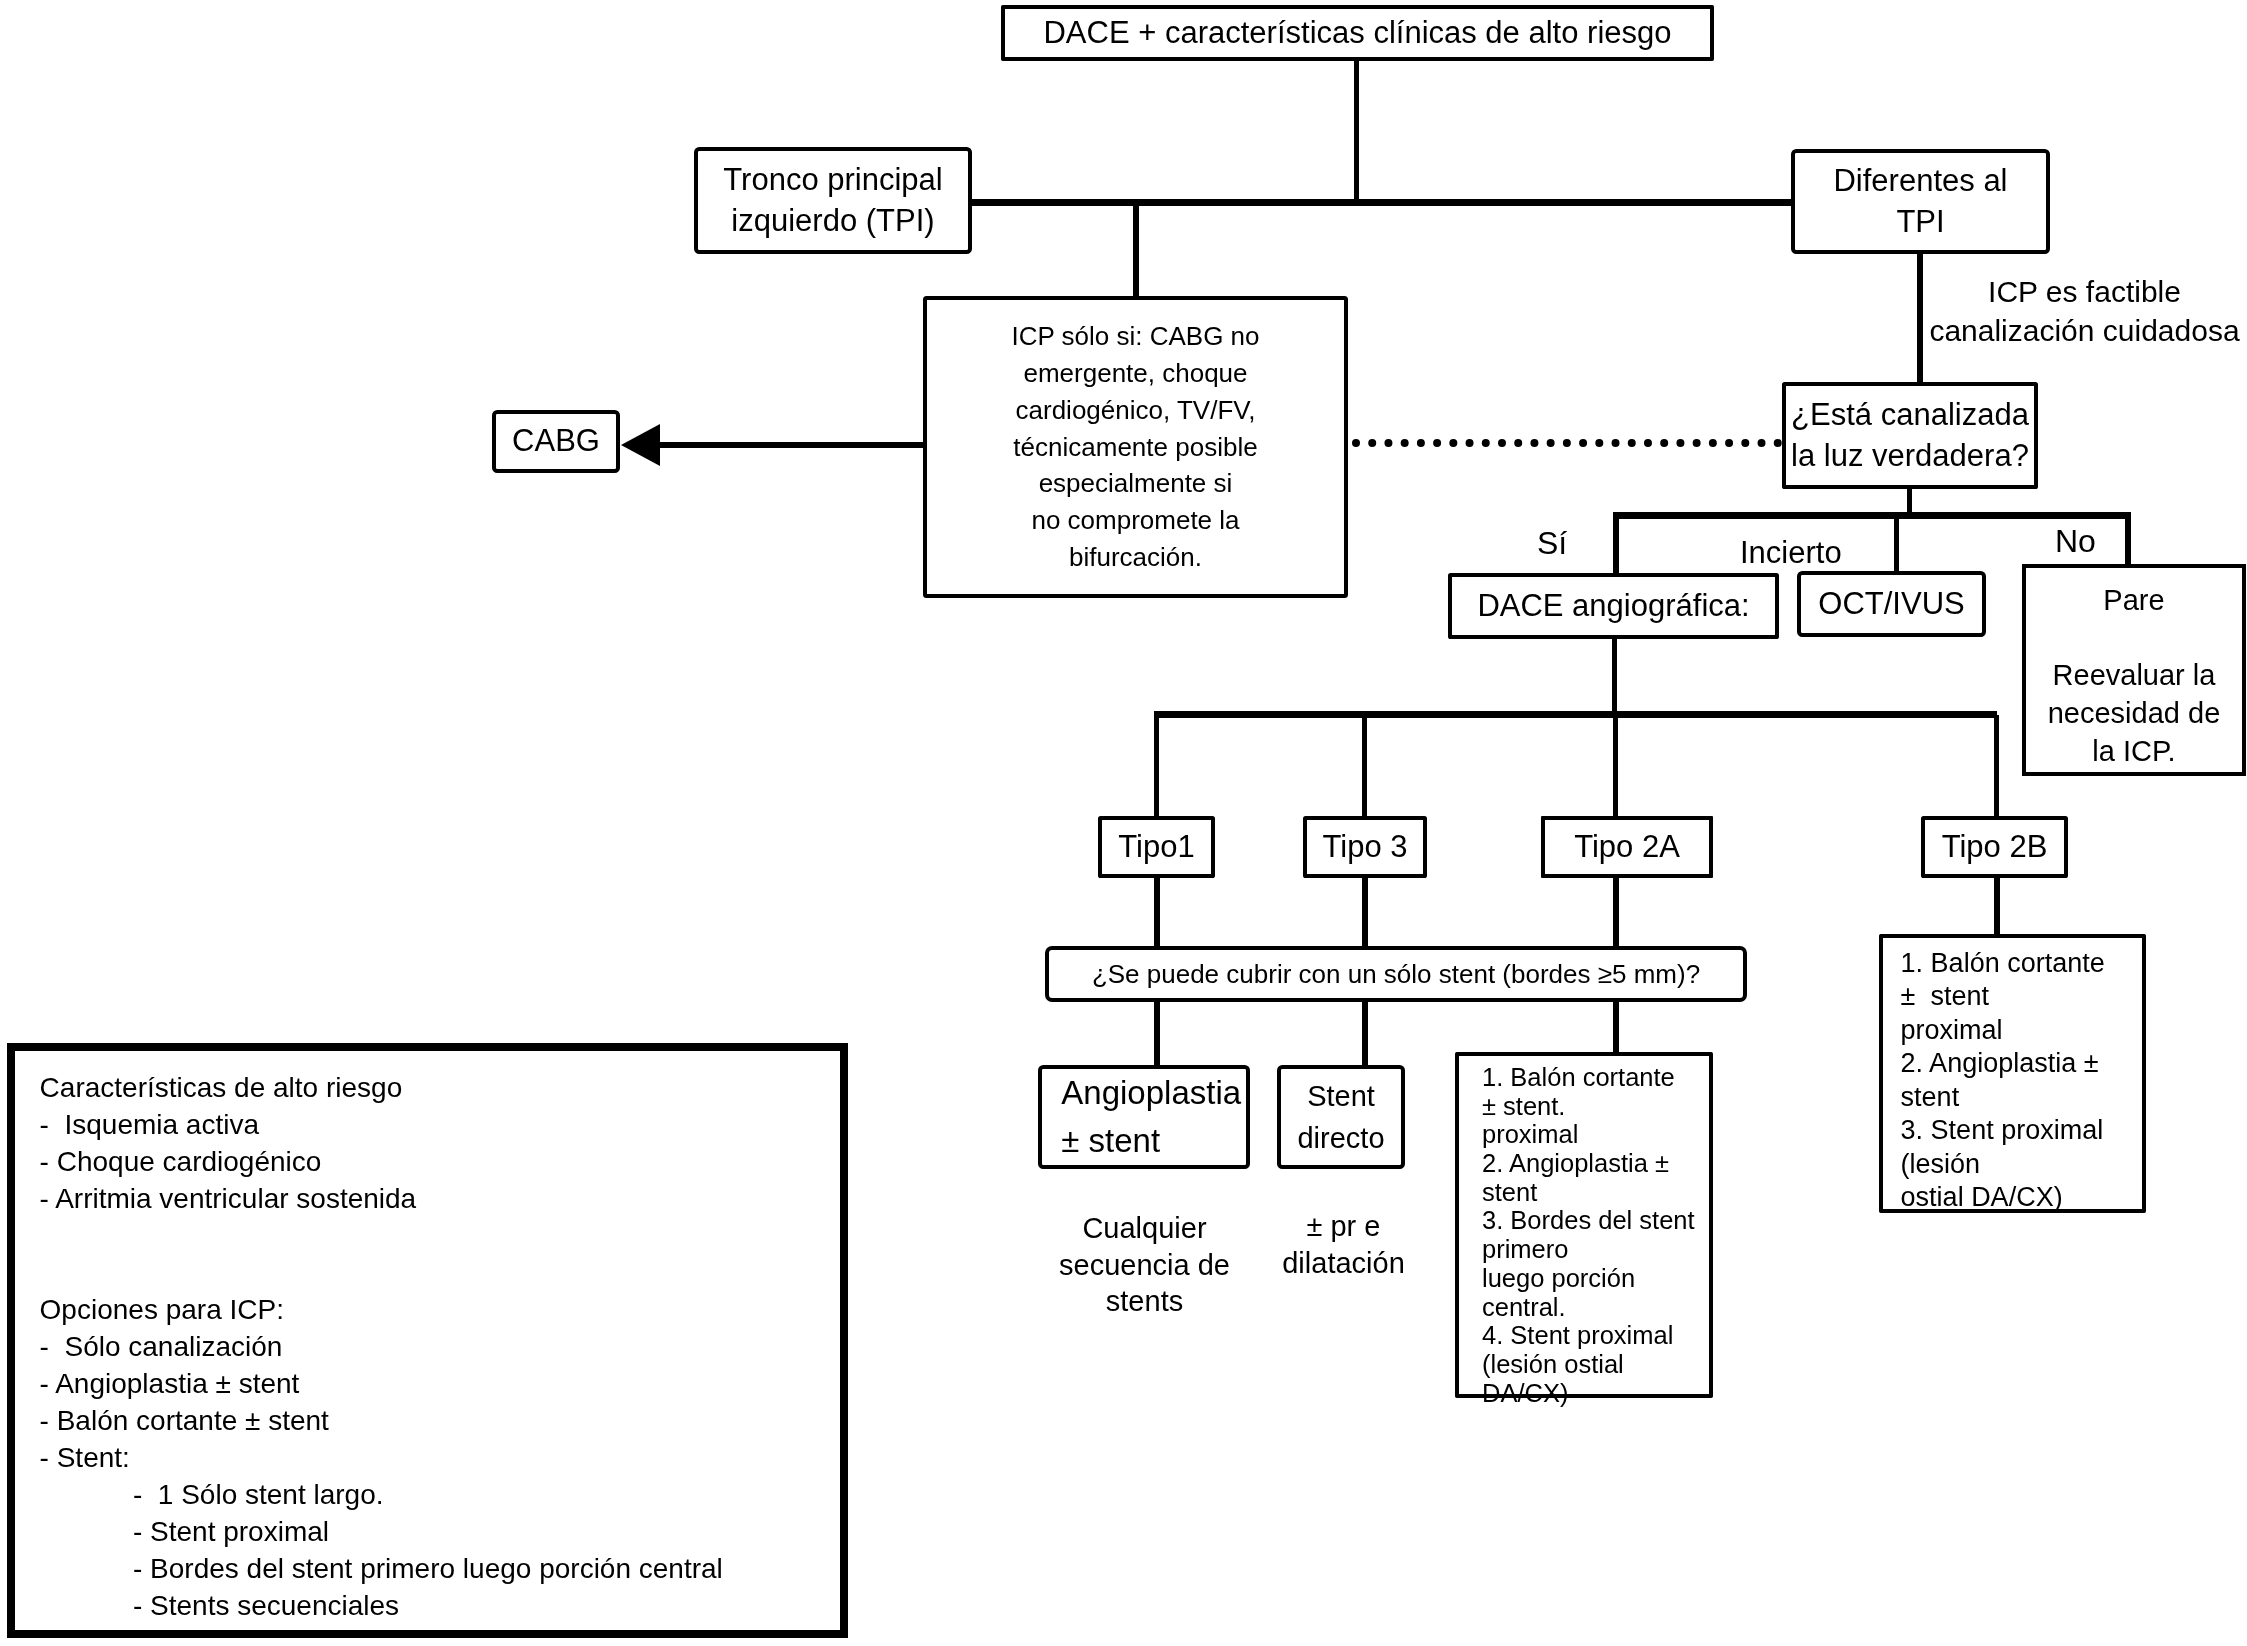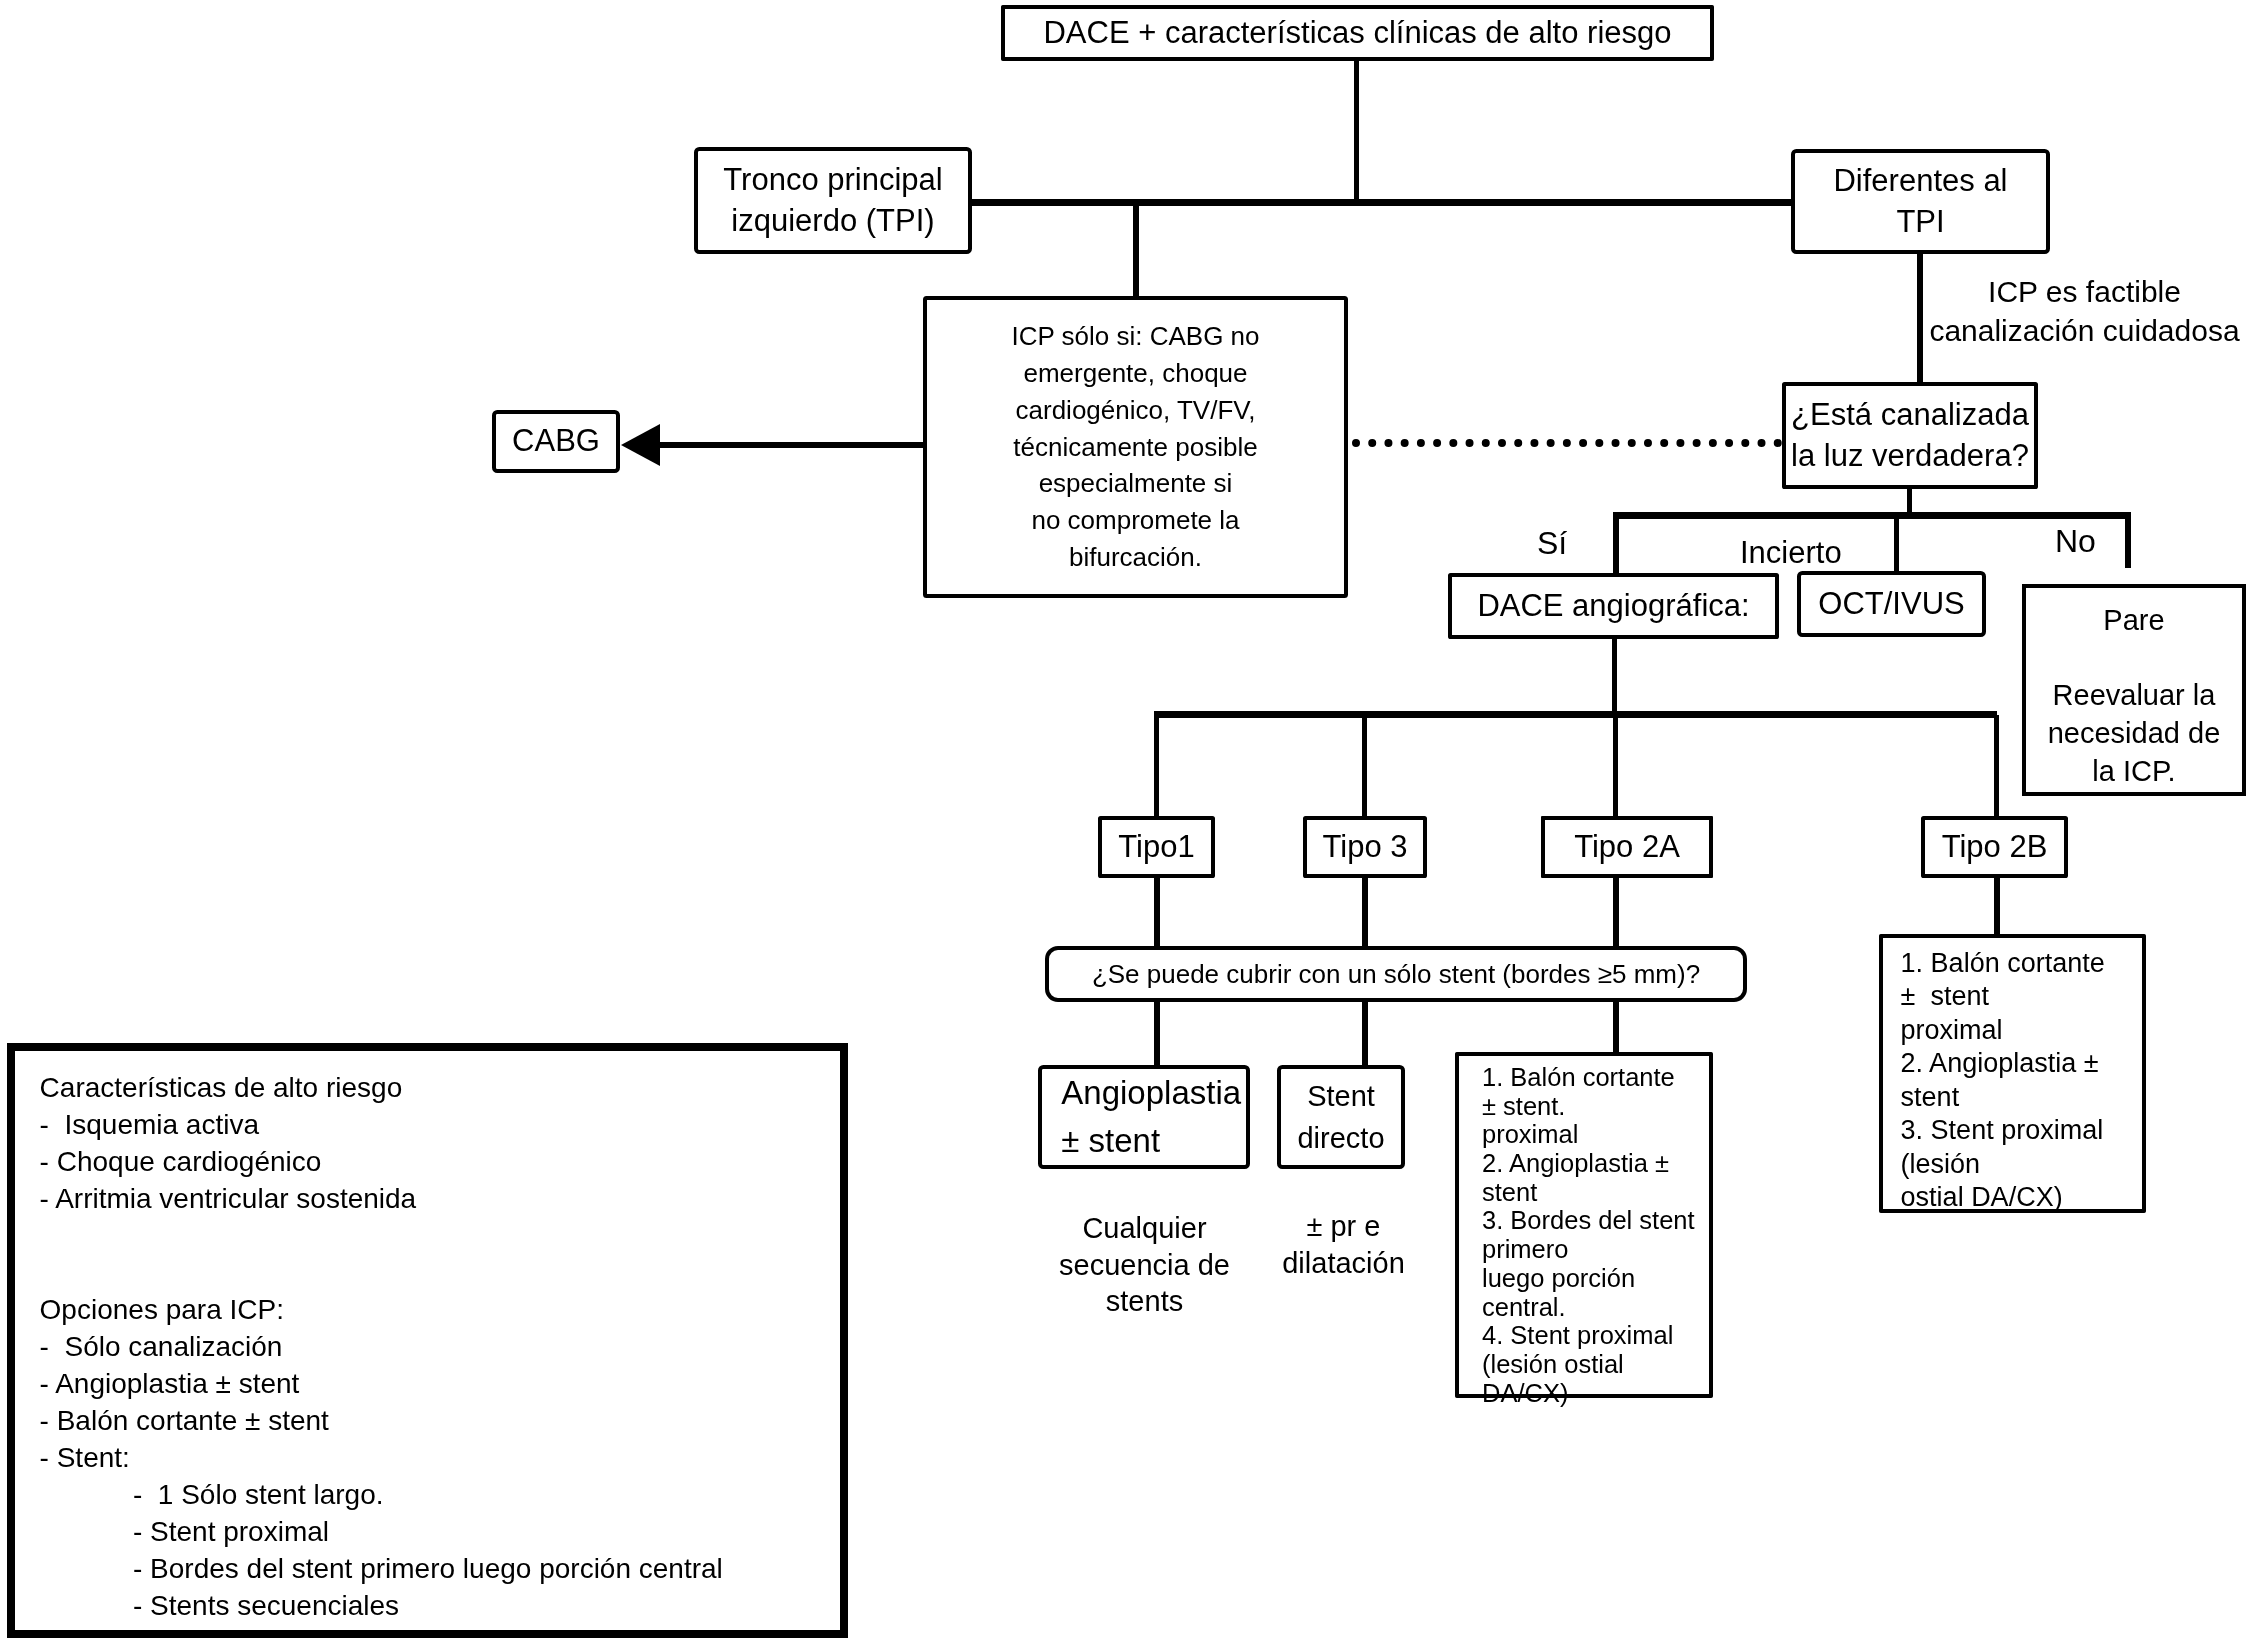--- a/index.html
+++ b/index.html
@@ -23,26 +23,26 @@
     border-right:39px solid #000;}
   
   .b-top{left:1001px;top:5.3px;width:713px;height:56px;font-size:31px;border-radius:1.8px;}
   .b-tpi{left:694px;top:147px;width:278px;height:107px;font-size:31px;}
   .b-dif{left:1791px;top:149px;width:259px;height:105px;font-size:31px;}
   .b-icp{left:923px;top:296px;width:425px;height:302px;font-size:26px;line-height:1.42;border-radius:3.5px;}
   .b-cabg{left:492px;top:410px;width:128px;height:63px;font-size:31px;}
   .b-canalizada{left:1782px;top:382px;width:256px;height:107px;font-size:31px;border-radius:2.6px;}
   .b-dace{left:1448px;top:573px;width:331px;height:66px;font-size:31px;border-radius:2.6px;}
   .b-oct{left:1797px;top:571px;width:189px;height:66px;font-size:31px;}
-  .b-pare{left:2022px;top:564px;width:224px;height:212px;font-size:29px;line-height:1.3;border-radius:0;align-items:flex-start;padding-top:14px;margin-top:20px;}
+  .b-pare{left:2022px;top:564px;width:224px;height:212px;font-size:29px;line-height:1.3;border-radius:0;align-items:flex-start;padding-top:14px;}
   .b-tipo1{left:1098px;top:816px;width:117px;height:62px;font-size:31px;border-radius:2.6px;}
   .b-tipo3{left:1303px;top:816px;width:124px;height:62px;font-size:31px;border-radius:2.6px;}
   .b-tipo2a{left:1541px;top:816px;width:172px;height:62px;font-size:31px;border-radius:1px;}
   .b-tipo2b{left:1921px;top:816px;width:147px;height:62px;font-size:31px;border-radius:2.6px;}
-  .b-question{left:1045px;top:946px;width:702px;height:56px;font-size:26px;border-radius:13px;}
+  .b-question{left:1045px;top:946px;width:702px;height:56px;font-size:26px;border-radius:7px;}
   .b-angio{left:1038px;top:1065px;width:212px;height:104px;font-size:33px;justify-content:flex-start;text-align:left;padding-left:19.3px;line-height:1.45;}
   .b-stentd{left:1277px;top:1065px;width:128px;height:104px;font-size:29px;line-height:1.45;}
   .b-2a{left:1455px;top:1052px;width:258px;height:346px;font-size:25.5px;line-height:1.125;justify-content:flex-start;align-items:flex-start;text-align:left;padding:7px 0 0 23px;border-radius:1.8px;}
   .b-2b{left:1879px;top:934px;width:267px;height:279px;font-size:27px;line-height:1.24;justify-content:flex-start;align-items:flex-start;text-align:left;padding:8.8px 0 0 17.6px;border-radius:1.8px;}
   .b-legend{left:7px;top:1043px;width:841px;height:595px;border-width:8px;font-size:28px;line-height:1.32;justify-content:flex-start;align-items:flex-start;text-align:left;padding:19.3px 0 0 24.6px;border-radius:0;}
   
   .l-considerar{left:1397px;top:91px;font-size:31px;}
   .l-icpfact{left:1922px;top:272px;width:325px;font-size:30px;text-align:center;line-height:1.3;}
   .l-si{left:1521px;top:523px;font-size:32px;margin-left:16px;}
   .l-incierto{left:1740px;top:533px;font-size:31px;}

